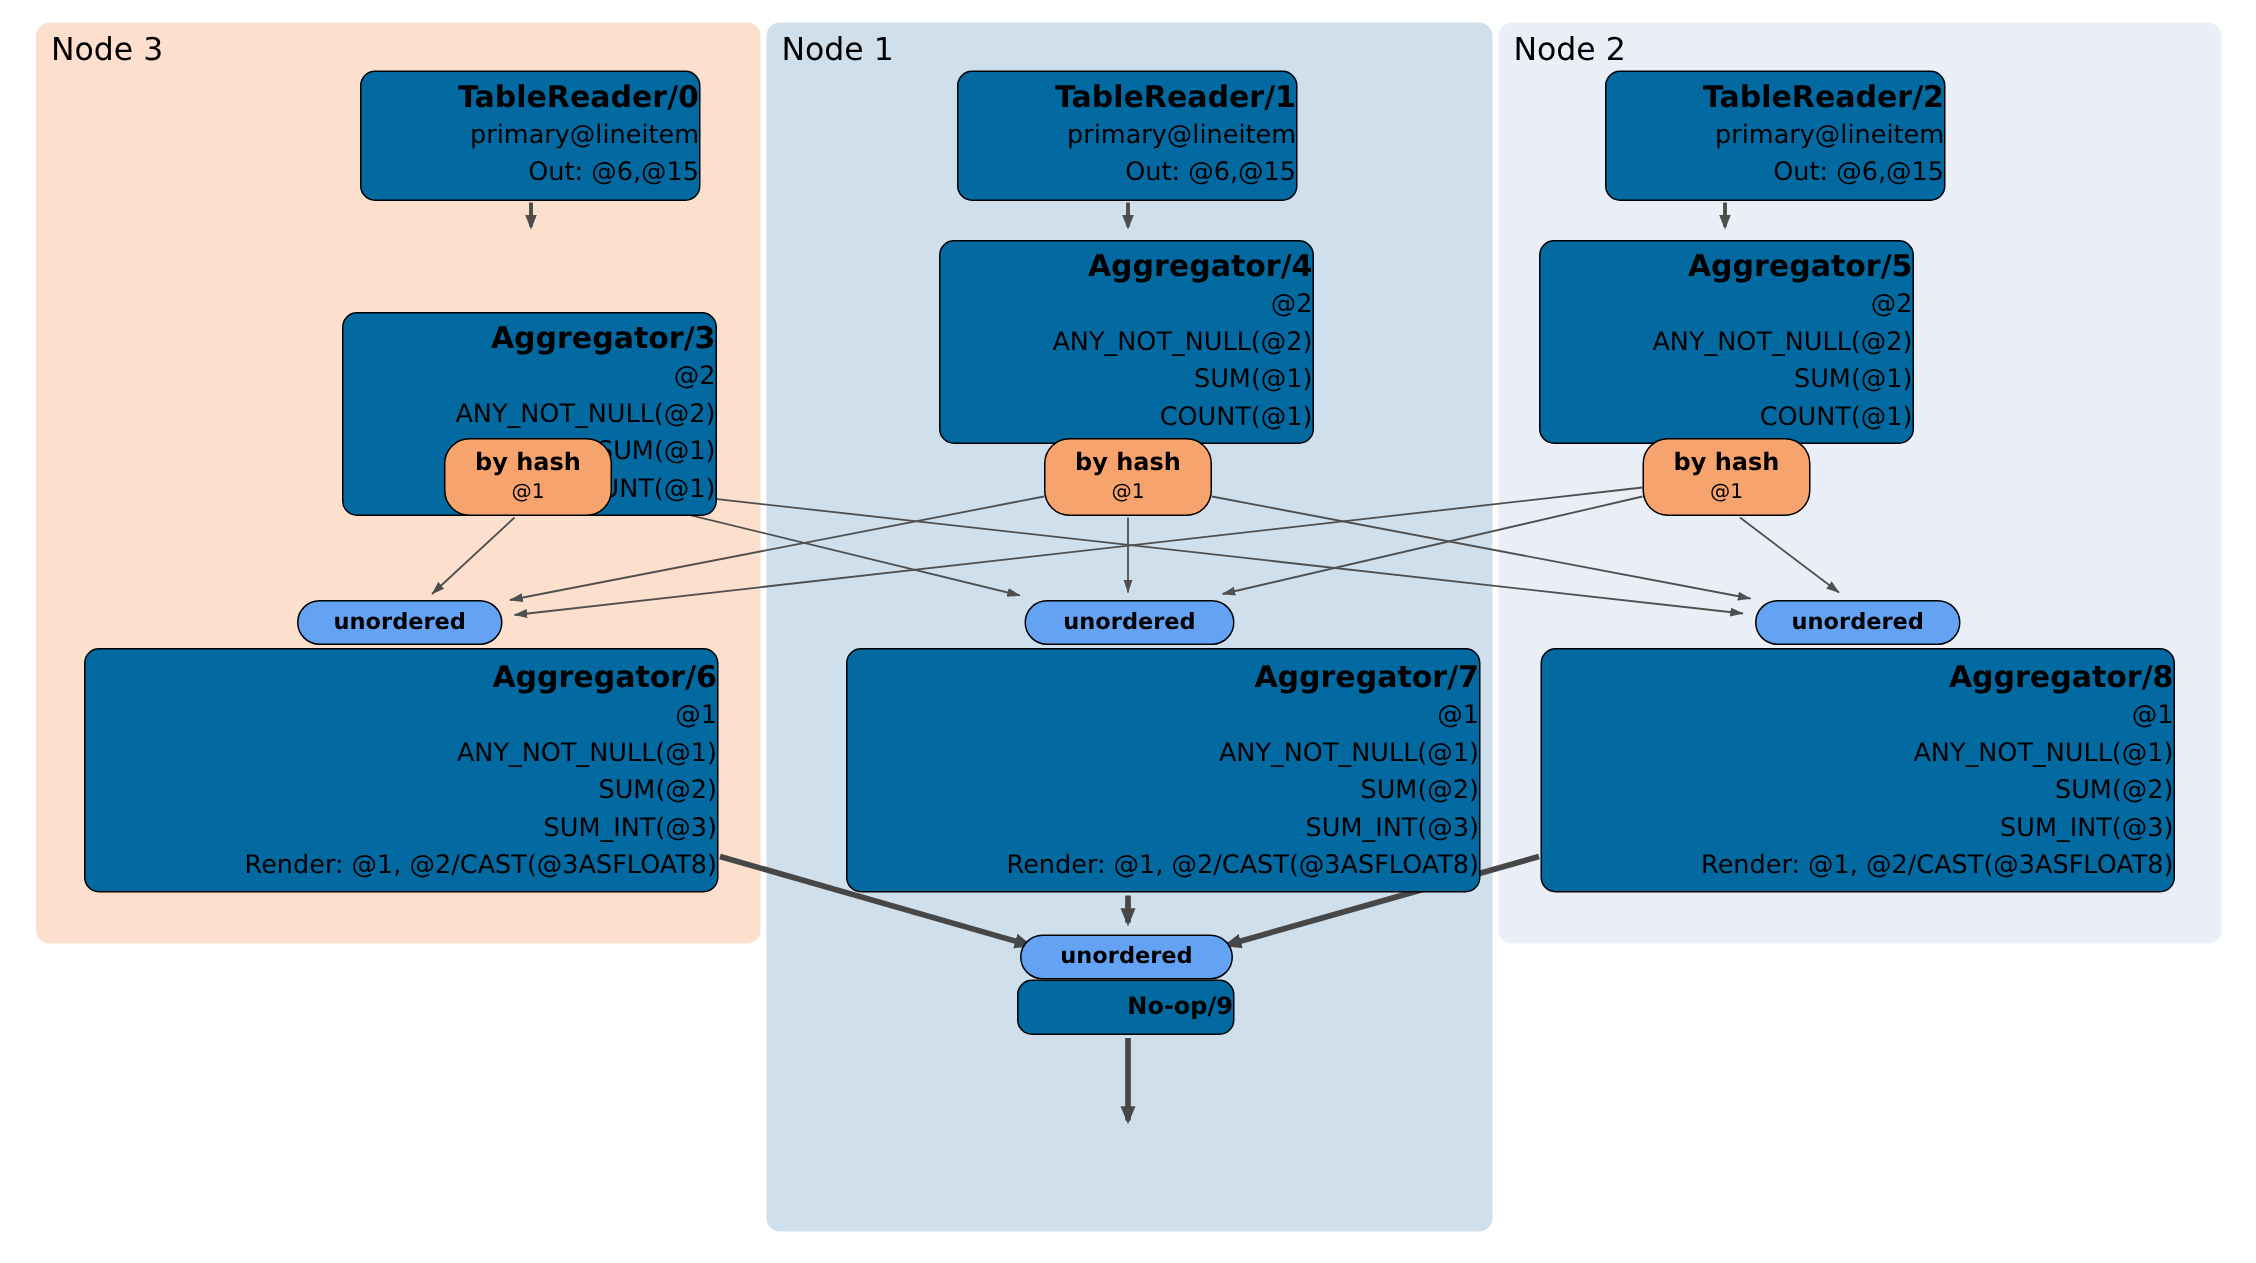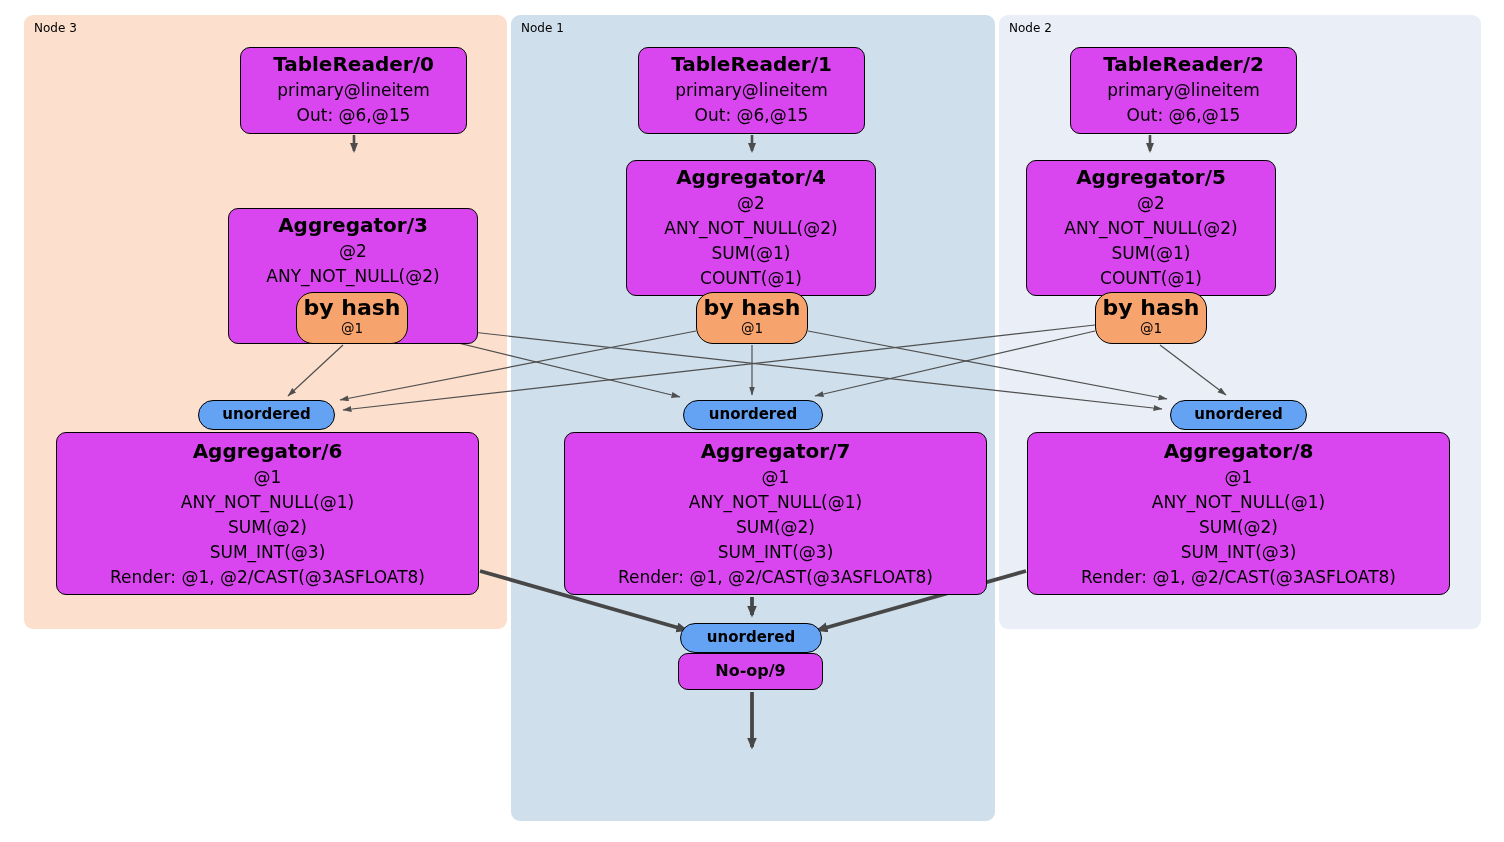--- a/index.html
+++ b/index.html
@@ -5,45 +5,45 @@
   html,body { margin:0; padding:0; background:#ffffff; }
   .canvas {
     position:relative; width:1504px; height:842px; background:#ffffff;
     font-family:"DejaVu Sans","Liberation Sans",sans-serif; color:#000;
     overflow:hidden;
   }
   .region { position:absolute; border-radius:9px; }
   .region-node3 { left:24px;  top:15px; width:483px; height:614px; background:#fcdfcc; }
   .region-node1 { left:511px; top:15px; width:484px; height:806px; background:#cfdfeb; }
   .region-node2 { left:999px; top:15px; width:482px; height:614px; background:#eaeef7; }
-  .region-label { padding:6px 0 0 10px; font-size:12px; }
+  .region-label { padding:6px 0 0 10px; font-size:21px; }
 
   svg.edges { position:absolute; left:0; top:0; z-index:1; pointer-events:none; }
   .thin  { stroke:#4f4f4f; stroke-width:1.2; fill:none; }
   .mid   { stroke:#4d4d4d; stroke-width:2.6; fill:none; }
   .thick { stroke:#474747; stroke-width:3.8; fill:none; }
 
   .pbox {
     position:absolute; z-index:2; box-sizing:border-box;
-    background:#d946ef; border:1.6px solid #000; border-radius:10px;
-    text-align:center;
+    background:#0369a1; border:1.6px solid #000; border-radius:10px;
+    text-align:right;
   }
   .pbox .title { font-weight:bold; font-size:20px; line-height:27px; }
   .pbox .line  { font-size:17px;  line-height:25px; }
 
   .tr-box  { width:227px; height:87px;  top:47px;  padding-top:3px; }
   .agg1box { width:250px; height:136px; top:160px; padding-top:3px; }
   .agg2box { width:423px; height:163px; top:432px; padding-top:5px; }
 
   .router {
     position:absolute; z-index:3; box-sizing:border-box;
     background:#f7a36e; border:1.6px solid #000; border-radius:17px;
     width:112px; height:52px; top:292px; text-align:center; padding-top:3px;
   }
-  .router .rtitle { font-weight:bold; font-size:22px; line-height:23px; }
+  .router .rtitle { font-weight:bold; font-size:16px; line-height:23px; }
   .router .rdetail { font-size:13.5px; line-height:18px; }
 
   .stream {
     position:absolute; z-index:3; box-sizing:border-box;
     background:#64a2f3; border:1.6px solid #000; border-radius:15px;
     height:30px; text-align:center; font-weight:bold; font-size:15px; line-height:27px;
   }
 
   .noop-box     { left:678px; top:653px; width:145px; height:37px; }
   .noop-box .title, .response-box .title { font-size:16px; line-height:34px; }

